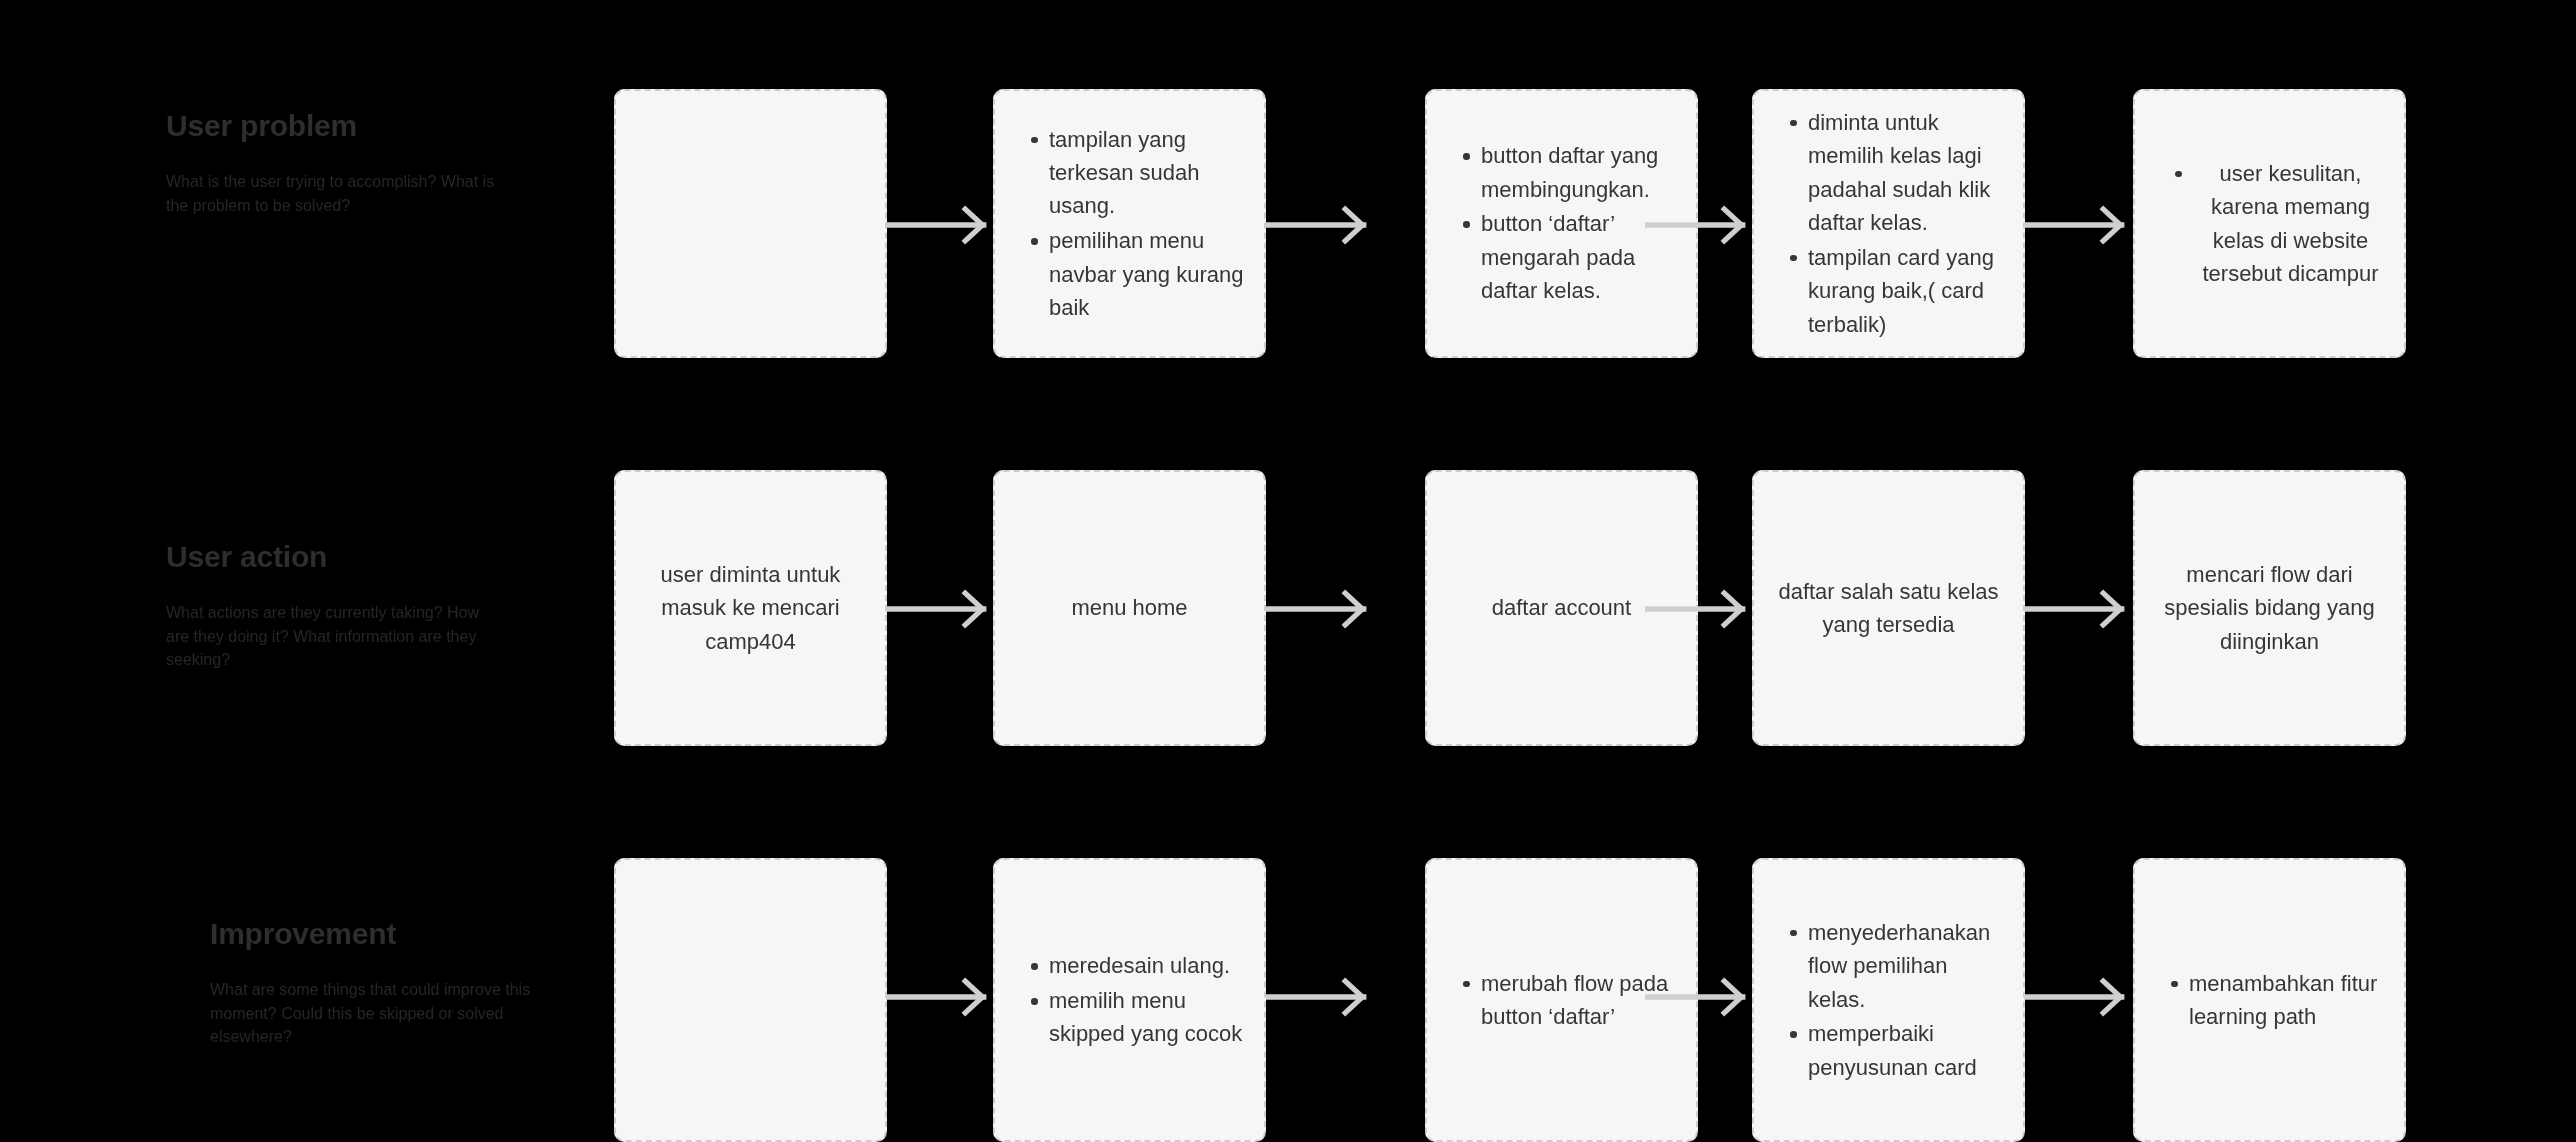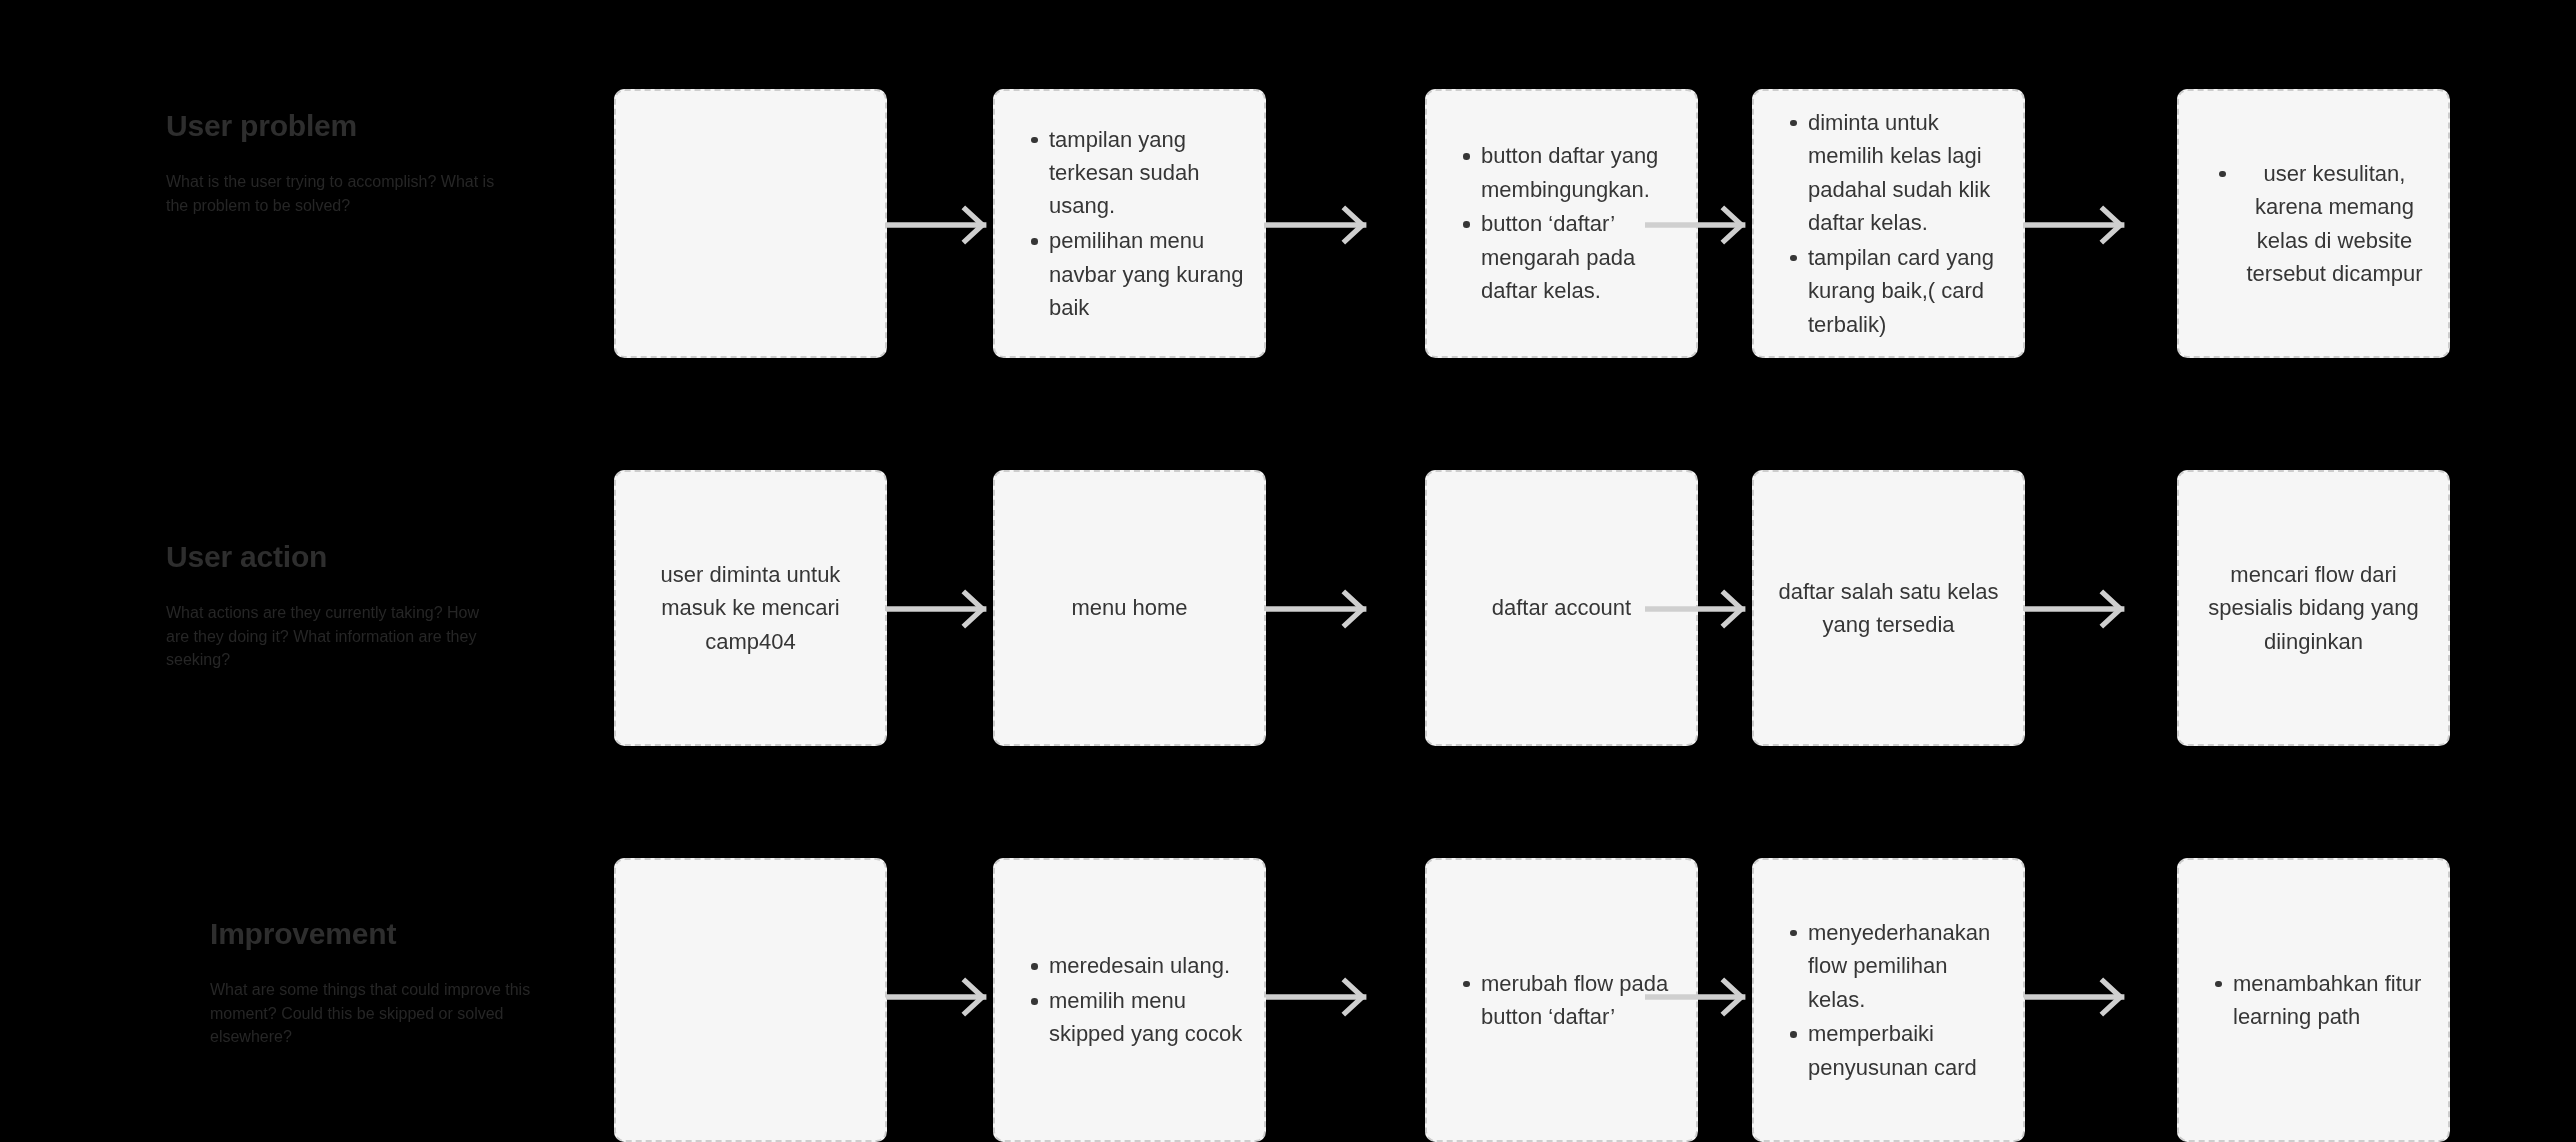--- a/index.html
+++ b/index.html
@@ -96,21 +96,21 @@
   
   .r1 { top: 89px;  height: 269px; }
   .r2 { top: 470px;  height: 276px; }
   .r3 { top: 858px; height: 284px; }
 
   
   .c1 { left: 614px; }
   .c2 { left: 993px; }
   .c3 { left: 1425px; }
   .c4 { left: 1752px; }
-  .c5 { left: 2133px; margin-left: 44px; }
+  .c5 { left: 2133px; }
 
   
   .arrow {
     position: absolute;
     width: 107px;
     height: 40px;
   }
   .arrow svg { display: block; width: 107px; height: 40px; }
 
   .a-r1 { top: 205px; }

